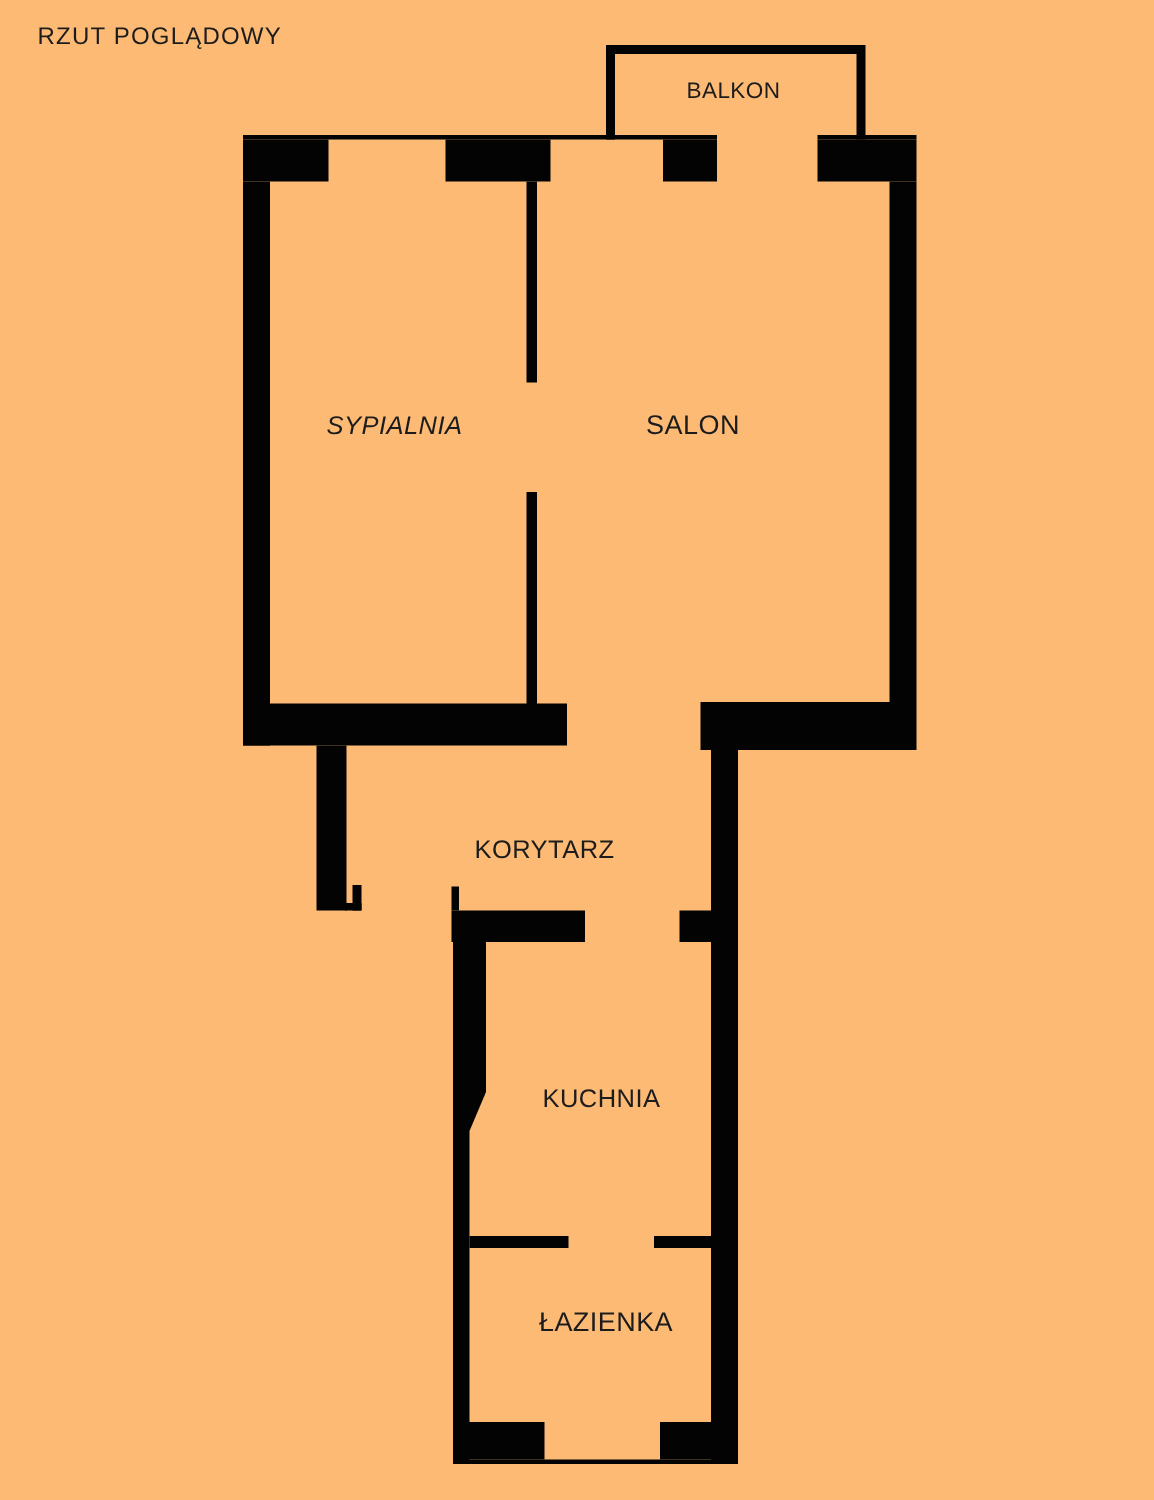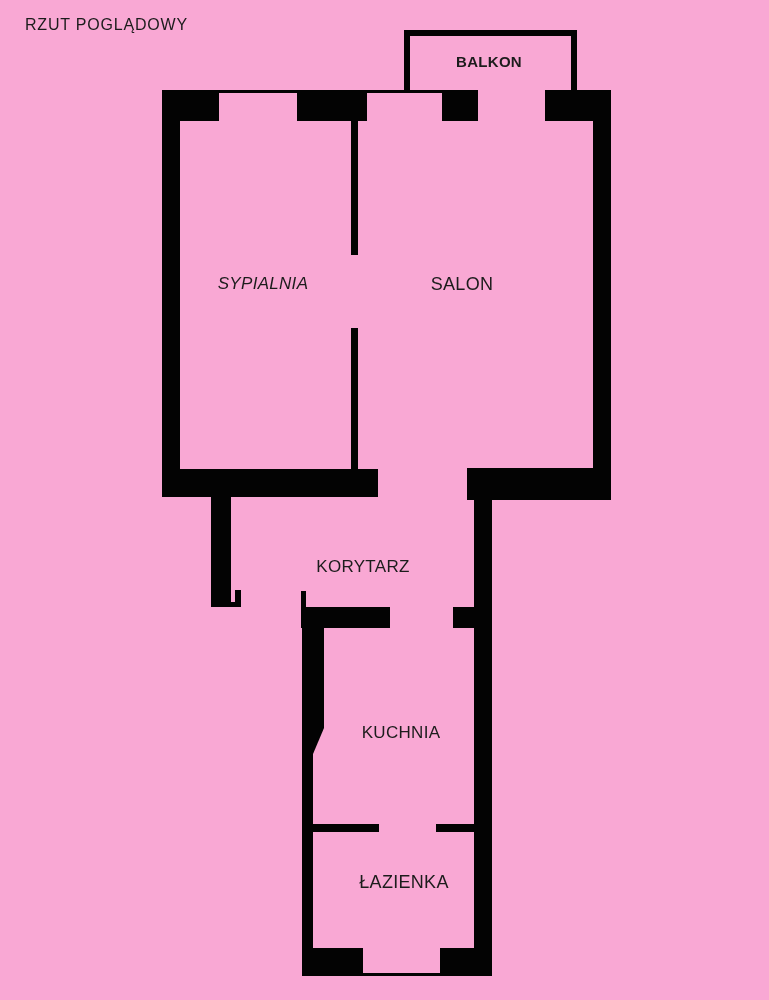--- a/index.html
+++ b/index.html
@@ -29,21 +29,21 @@
     transform: translate(-50%, -50%);
     white-space: nowrap;
     color: #1c1c1c;
     letter-spacing: 0.3px;
     font-weight: 400;
   }
 </style>
 </head>
 <body>
 
-<div class="canvas" style="background: #f9a8d4;">
+<div class="canvas" style="background: #fdba74;">
   <div class="plan-title" style="color: rgb(28, 28, 28);">RZUT POGLĄDOWY</div>
   <div class="walls-layer" id="walls">
       <div class="wall" style="left: 404px; top: 30px; width: 173px; height: 6px; background: rgb(3, 3, 3);"></div>
       <div class="wall" style="left: 404px; top: 36px; width: 6px; height: 57px; background: rgb(3, 3, 3);"></div>
       <div class="wall" style="left: 571px; top: 36px; width: 6px; height: 57px; background: rgb(3, 3, 3);"></div>
       <div class="wall" style="left: 162px; top: 90px; width: 316px; height: 3px; background: rgb(3, 3, 3);"></div>
       <div class="wall" style="left: 545px; top: 90px; width: 66px; height: 3px; background: rgb(3, 3, 3);"></div>
       <div class="wall" style="left: 162px; top: 93px; width: 57px; height: 28px; background: rgb(3, 3, 3);"></div>
       <div class="wall" style="left: 297px; top: 93px; width: 70px; height: 28px; background: rgb(3, 3, 3);"></div>
       <div class="wall" style="left: 442px; top: 93px; width: 36px; height: 28px; background: rgb(3, 3, 3);"></div>
@@ -63,19 +63,19 @@
       <div class="wall" style="left: 474px; top: 500px; width: 18px; height: 476px; background: rgb(3, 3, 3);"></div>
       <div class="wall" style="left: 302px; top: 628px; width: 22px; height: 100px; background: rgb(3, 3, 3);"></div>
       <div class="wall" style="left: 302px; top: 728px; width: 22px; height: 26px; background: rgb(3, 3, 3); clip-path: polygon(0px 0px, 100% 0px, 50% 100%, 0px 100%);"></div>
       <div class="wall" style="left: 302px; top: 754px; width: 11px; height: 222px; background: rgb(3, 3, 3);"></div>
       <div class="wall" style="left: 313px; top: 824px; width: 66px; height: 8px; background: rgb(3, 3, 3);"></div>
       <div class="wall" style="left: 436px; top: 824px; width: 38px; height: 8px; background: rgb(3, 3, 3);"></div>
       <div class="wall" style="left: 302px; top: 948px; width: 61px; height: 25px; background: rgb(3, 3, 3);"></div>
       <div class="wall" style="left: 440px; top: 948px; width: 52px; height: 25px; background: rgb(3, 3, 3);"></div>
       <div class="wall" style="left: 302px; top: 973px; width: 190px; height: 3px; background: rgb(3, 3, 3);"></div>
     </div>
-  <div class="room-label" style="left: 489px; top: 61px; font-size: 15px; color: rgb(28, 28, 28); font-weight: bold;">BALKON</div>
+  <div class="room-label" style="left: 489px; top: 61px; font-size: 15px; color: rgb(28, 28, 28);">BALKON</div>
   <div class="room-label" style="left: 263px; top: 284px; font-size: 17px; color: rgb(28, 28, 28); font-style: italic;">SYPIALNIA</div>
   <div class="room-label" style="left: 462px; top: 284px; font-size: 18px; color: rgb(28, 28, 28);">SALON</div>
   <div class="room-label" style="left: 363px; top: 551px; font-size: 17px; color: rgb(28, 28, 28); margin-top: 16px;">KORYTARZ</div>
   <div class="room-label" style="left: 401px; top: 733px; font-size: 17px; color: rgb(28, 28, 28);">KUCHNIA</div>
   <div class="room-label" style="left: 404px; top: 882px; font-size: 18px; color: rgb(28, 28, 28);">ŁAZIENKA</div>
 </div>
 
 </body></html>

